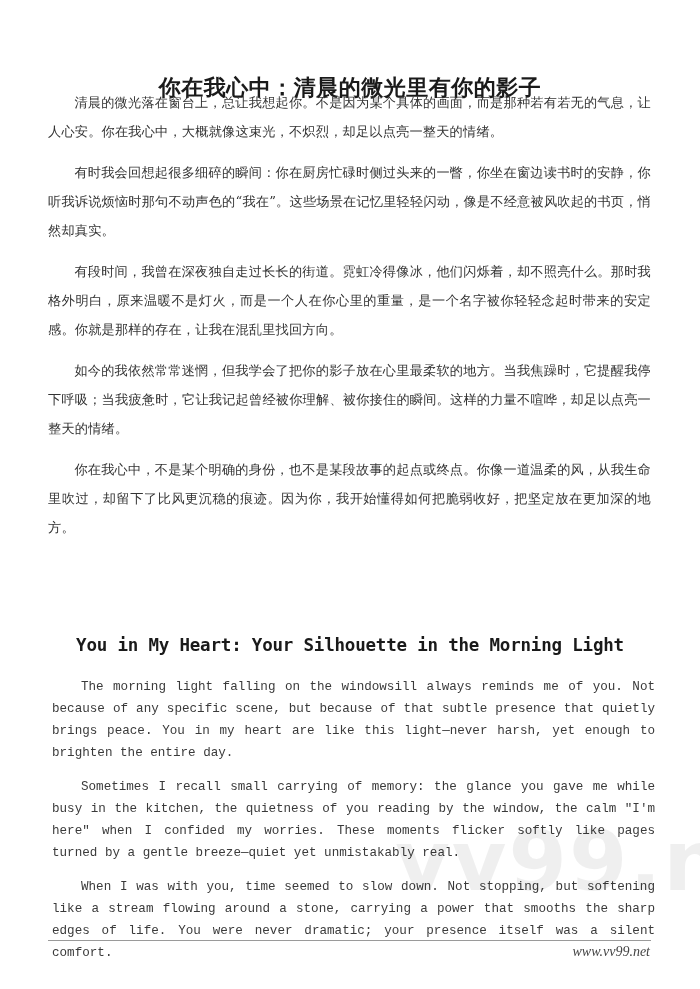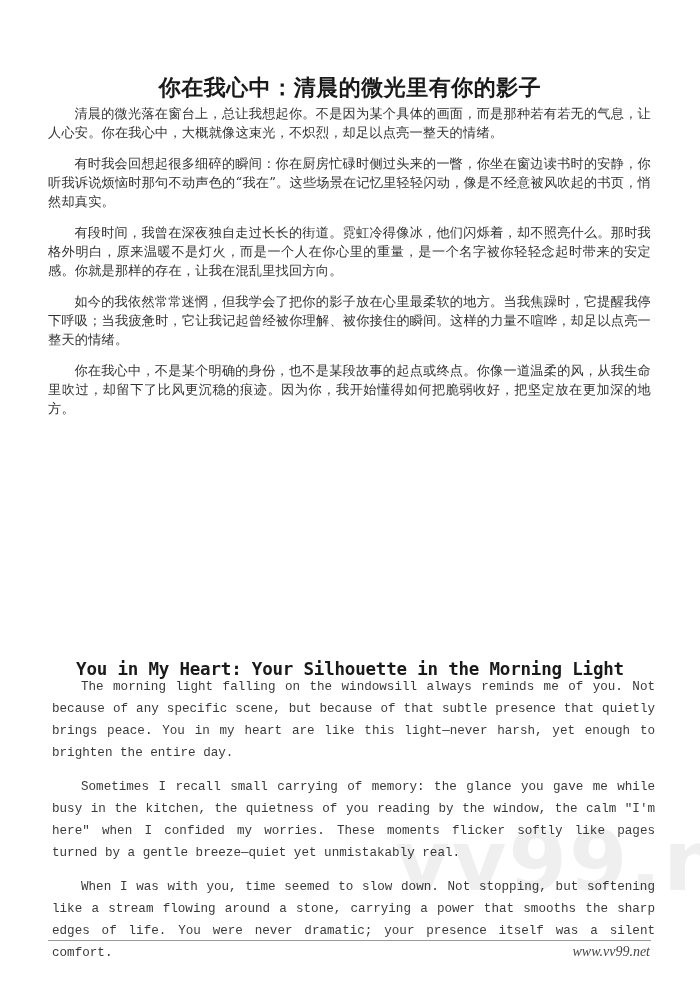--- a/index.html
+++ b/index.html
@@ -28,36 +28,36 @@
       font-family: "DejaVu Sans", sans-serif;
       font-size: 22px;
       font-weight: bold;
       color: #1a1a1a;
       letter-spacing: 0.5px;
     }
     .zh-body {
       position: absolute;
       left: 48px;
       width: 603px;
-      top: 104px;
+      top: 88px;
       font-family: "DejaVu Serif", serif;
       font-size: 13.2px;
-      line-height: 19px;
+      line-height: 29px;
       color: #333;
     }
     .zh-body p {
       margin: 0 0 12px 0;
       text-indent: 2em;
       text-align: justify;
       letter-spacing: 0.2px;
     }
     .en-title {
       position: absolute;
       left: 0; right: 0;
-      top: 644px;
+      top: 620px;
       text-align: center;
       font-family: "DejaVu Sans Mono", monospace;
       font-size: 17.5px;
       color: #1a1a1a;
       letter-spacing: -0.2px;
     }
     .en-body {
       position: absolute;
       left: 52px;
       width: 603px;

